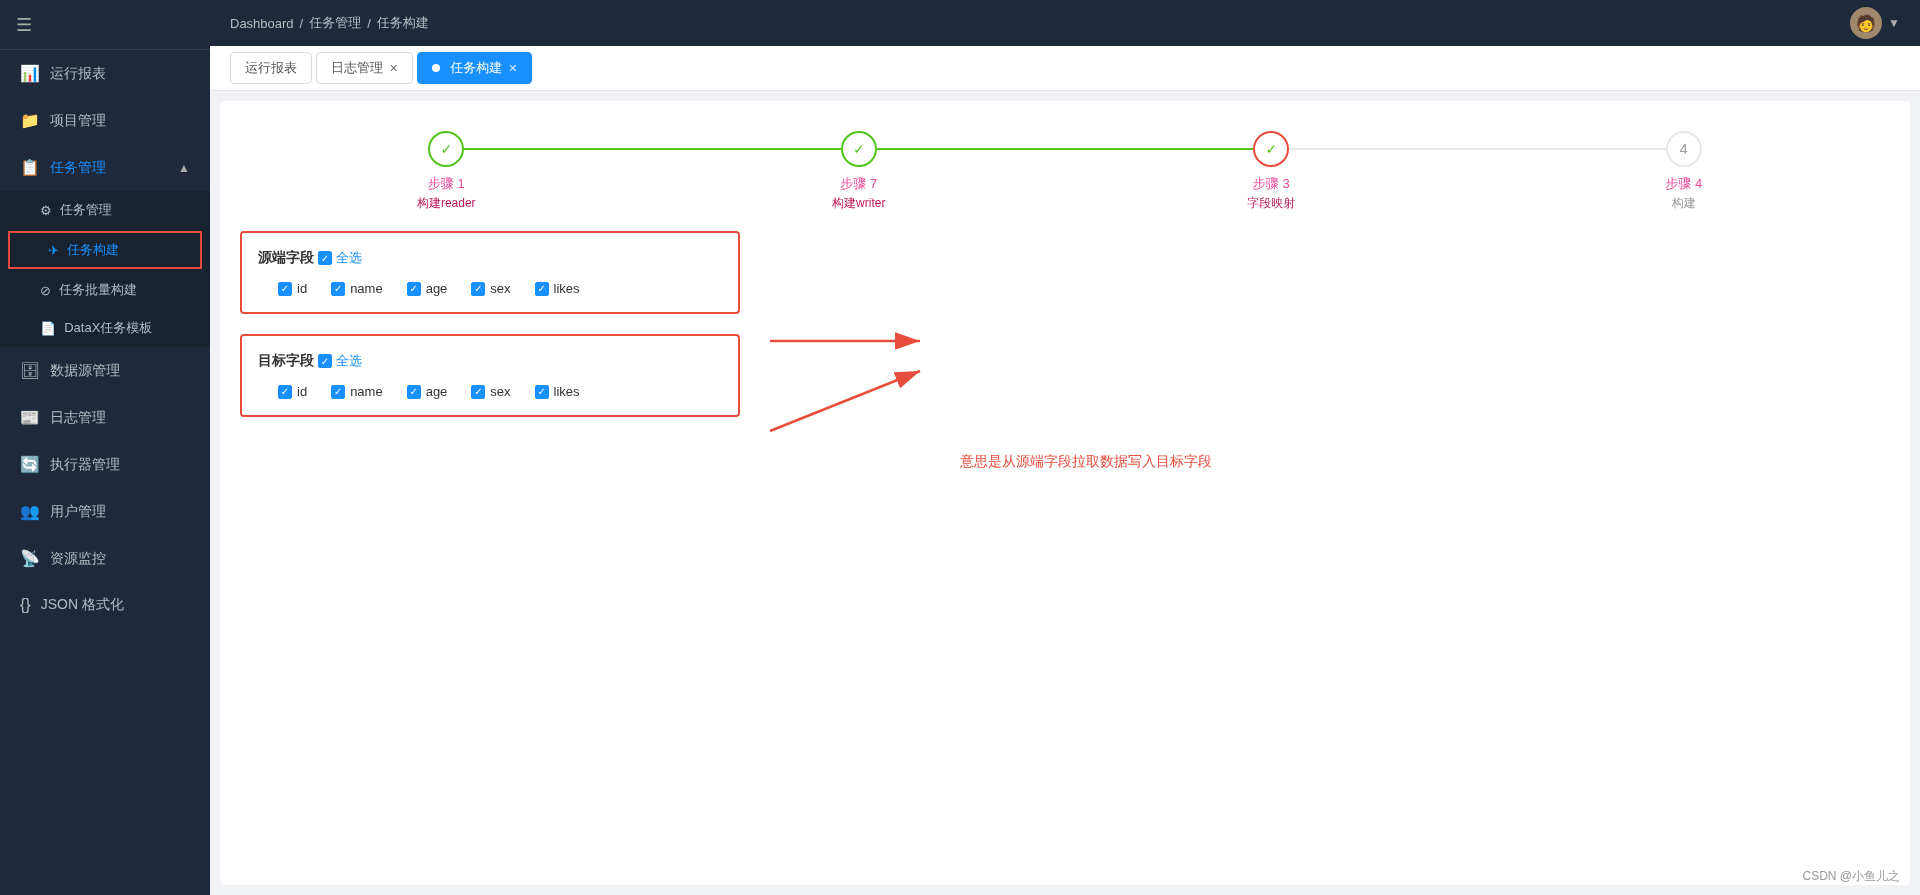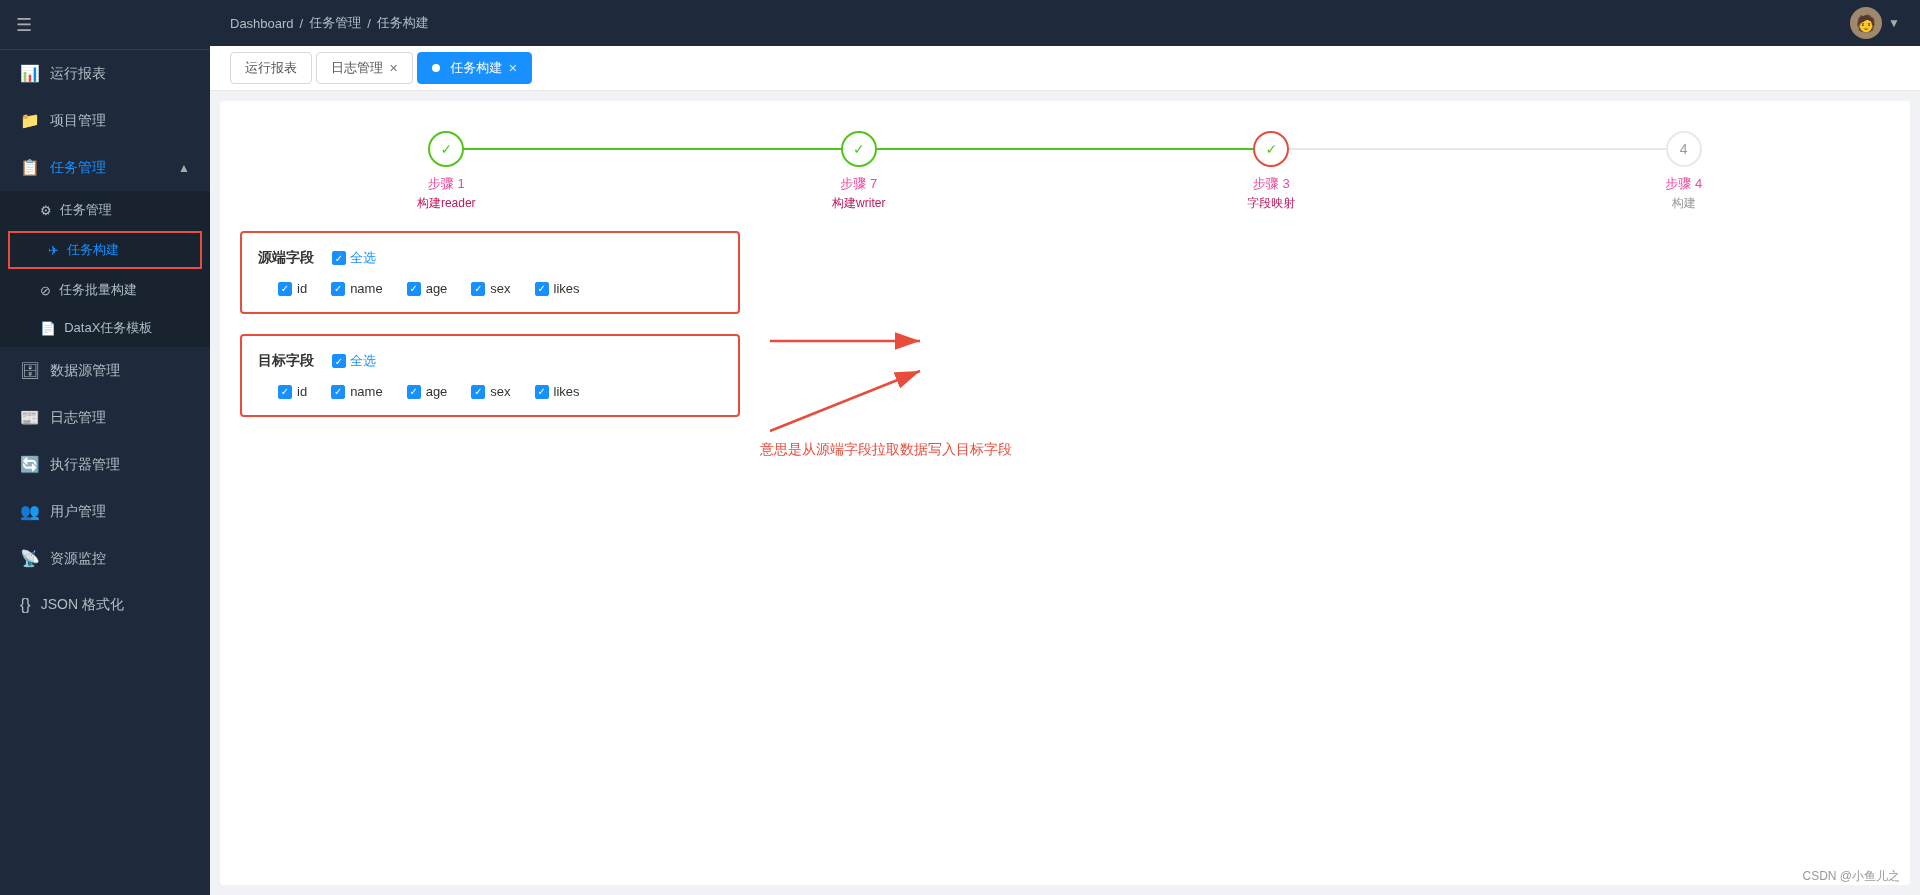--- a/index.html
+++ b/index.html
@@ -187,21 +187,21 @@
       border: 2px solid #e74c3c;
       border-radius: 4px;
       padding: 16px;
       margin-bottom: 20px;
       background: #fff;
       width: 500px;
     }
     .field-section-header {
       display: flex;
       align-items: center;
-      gap: 18px;
+      gap: 4px;
       margin-bottom: 14px;
     }
     .field-section-title {
       font-size: 14px;
       color: #333;
       font-weight: 600;
     }
     .field-section-check {
       display: flex;
       align-items: center;
@@ -496,21 +496,21 @@
               <span>sex</span>
             </div>
             <div class="field-item">
               <div class="checkbox">✓</div>
               <span>likes</span>
             </div>
           </div>
         </div>
       </div>
 
-      <div style="margin-top:80px; display:flex; flex-direction:column; align-items:flex-start;">
+      <div style="margin-top:80px; display:flex; flex-direction:row; align-items:flex-end;">
         <svg width="200" height="160">
 
           <defs>
             <marker id="arrowhead" markerWidth="10" markerHeight="7" refX="10" refY="3.5" orient="auto">
               <polygon points="0 0, 10 3.5, 0 7" fill="#e74c3c"></polygon>
             </marker>
           </defs>
 
           <line x1="10" y1="30" x2="160" y2="30" stroke="#e74c3c" stroke-width="2.5" marker-end="url(#arrowhead)"></line>
 

